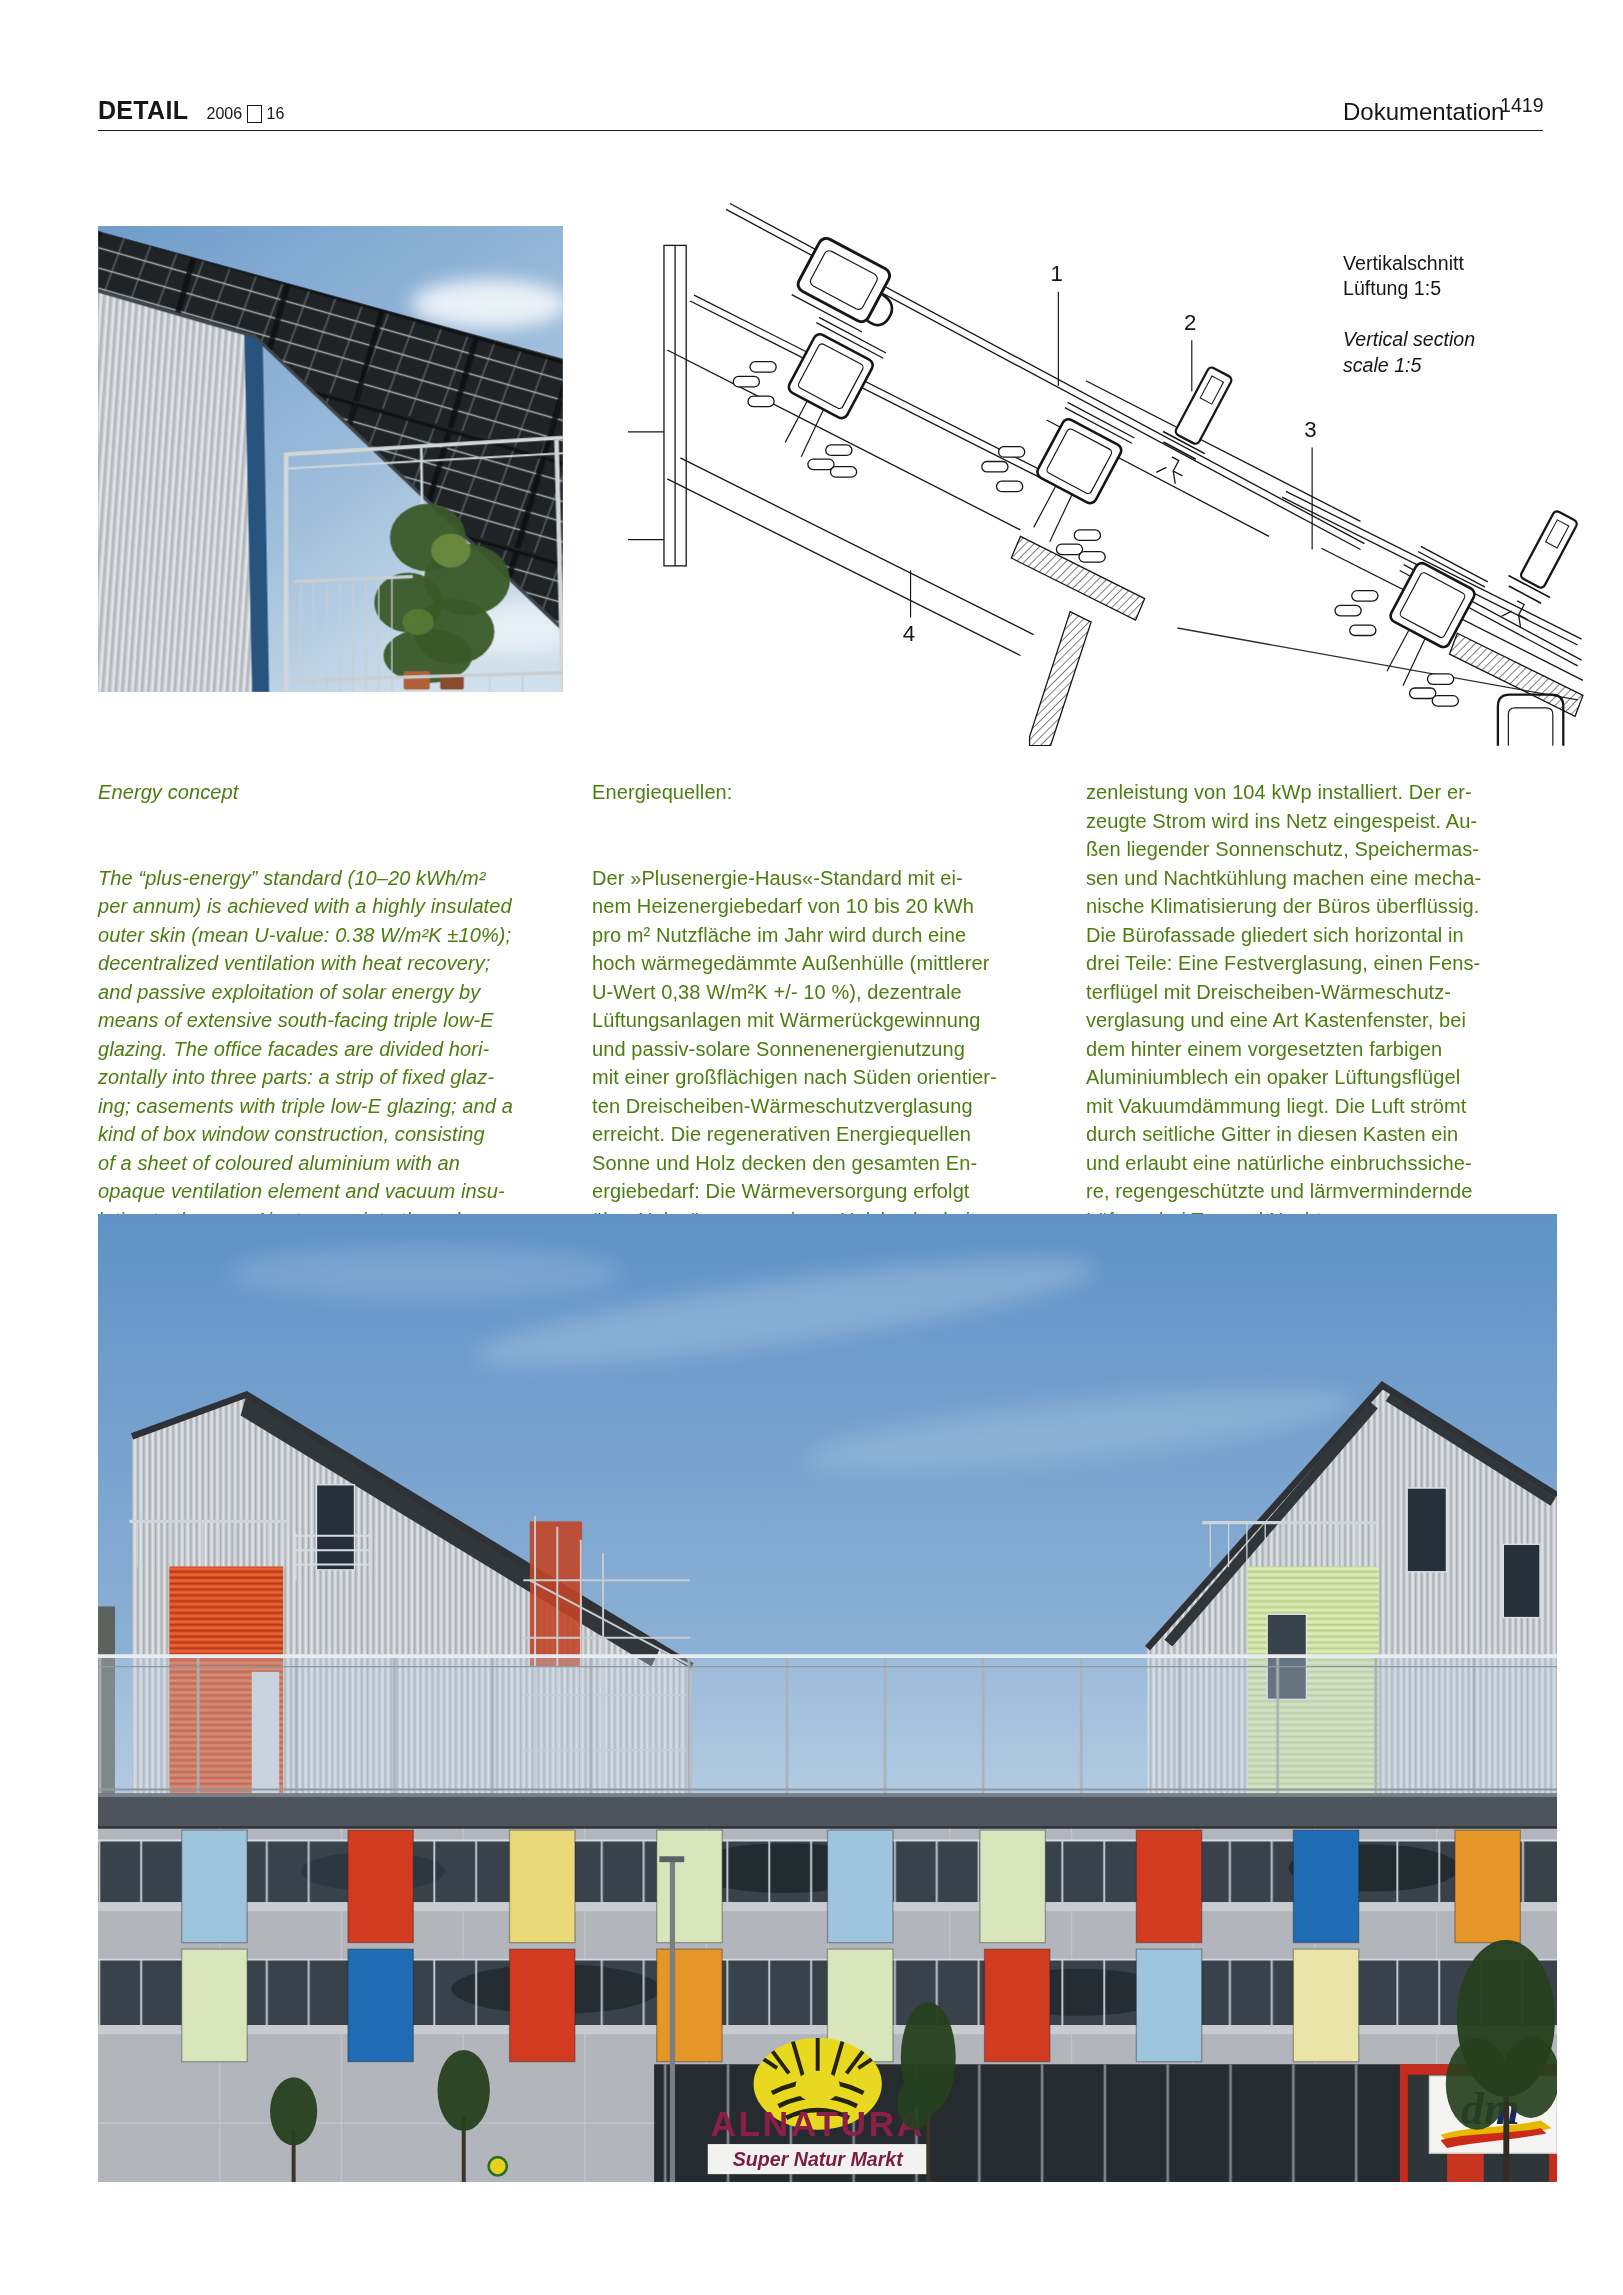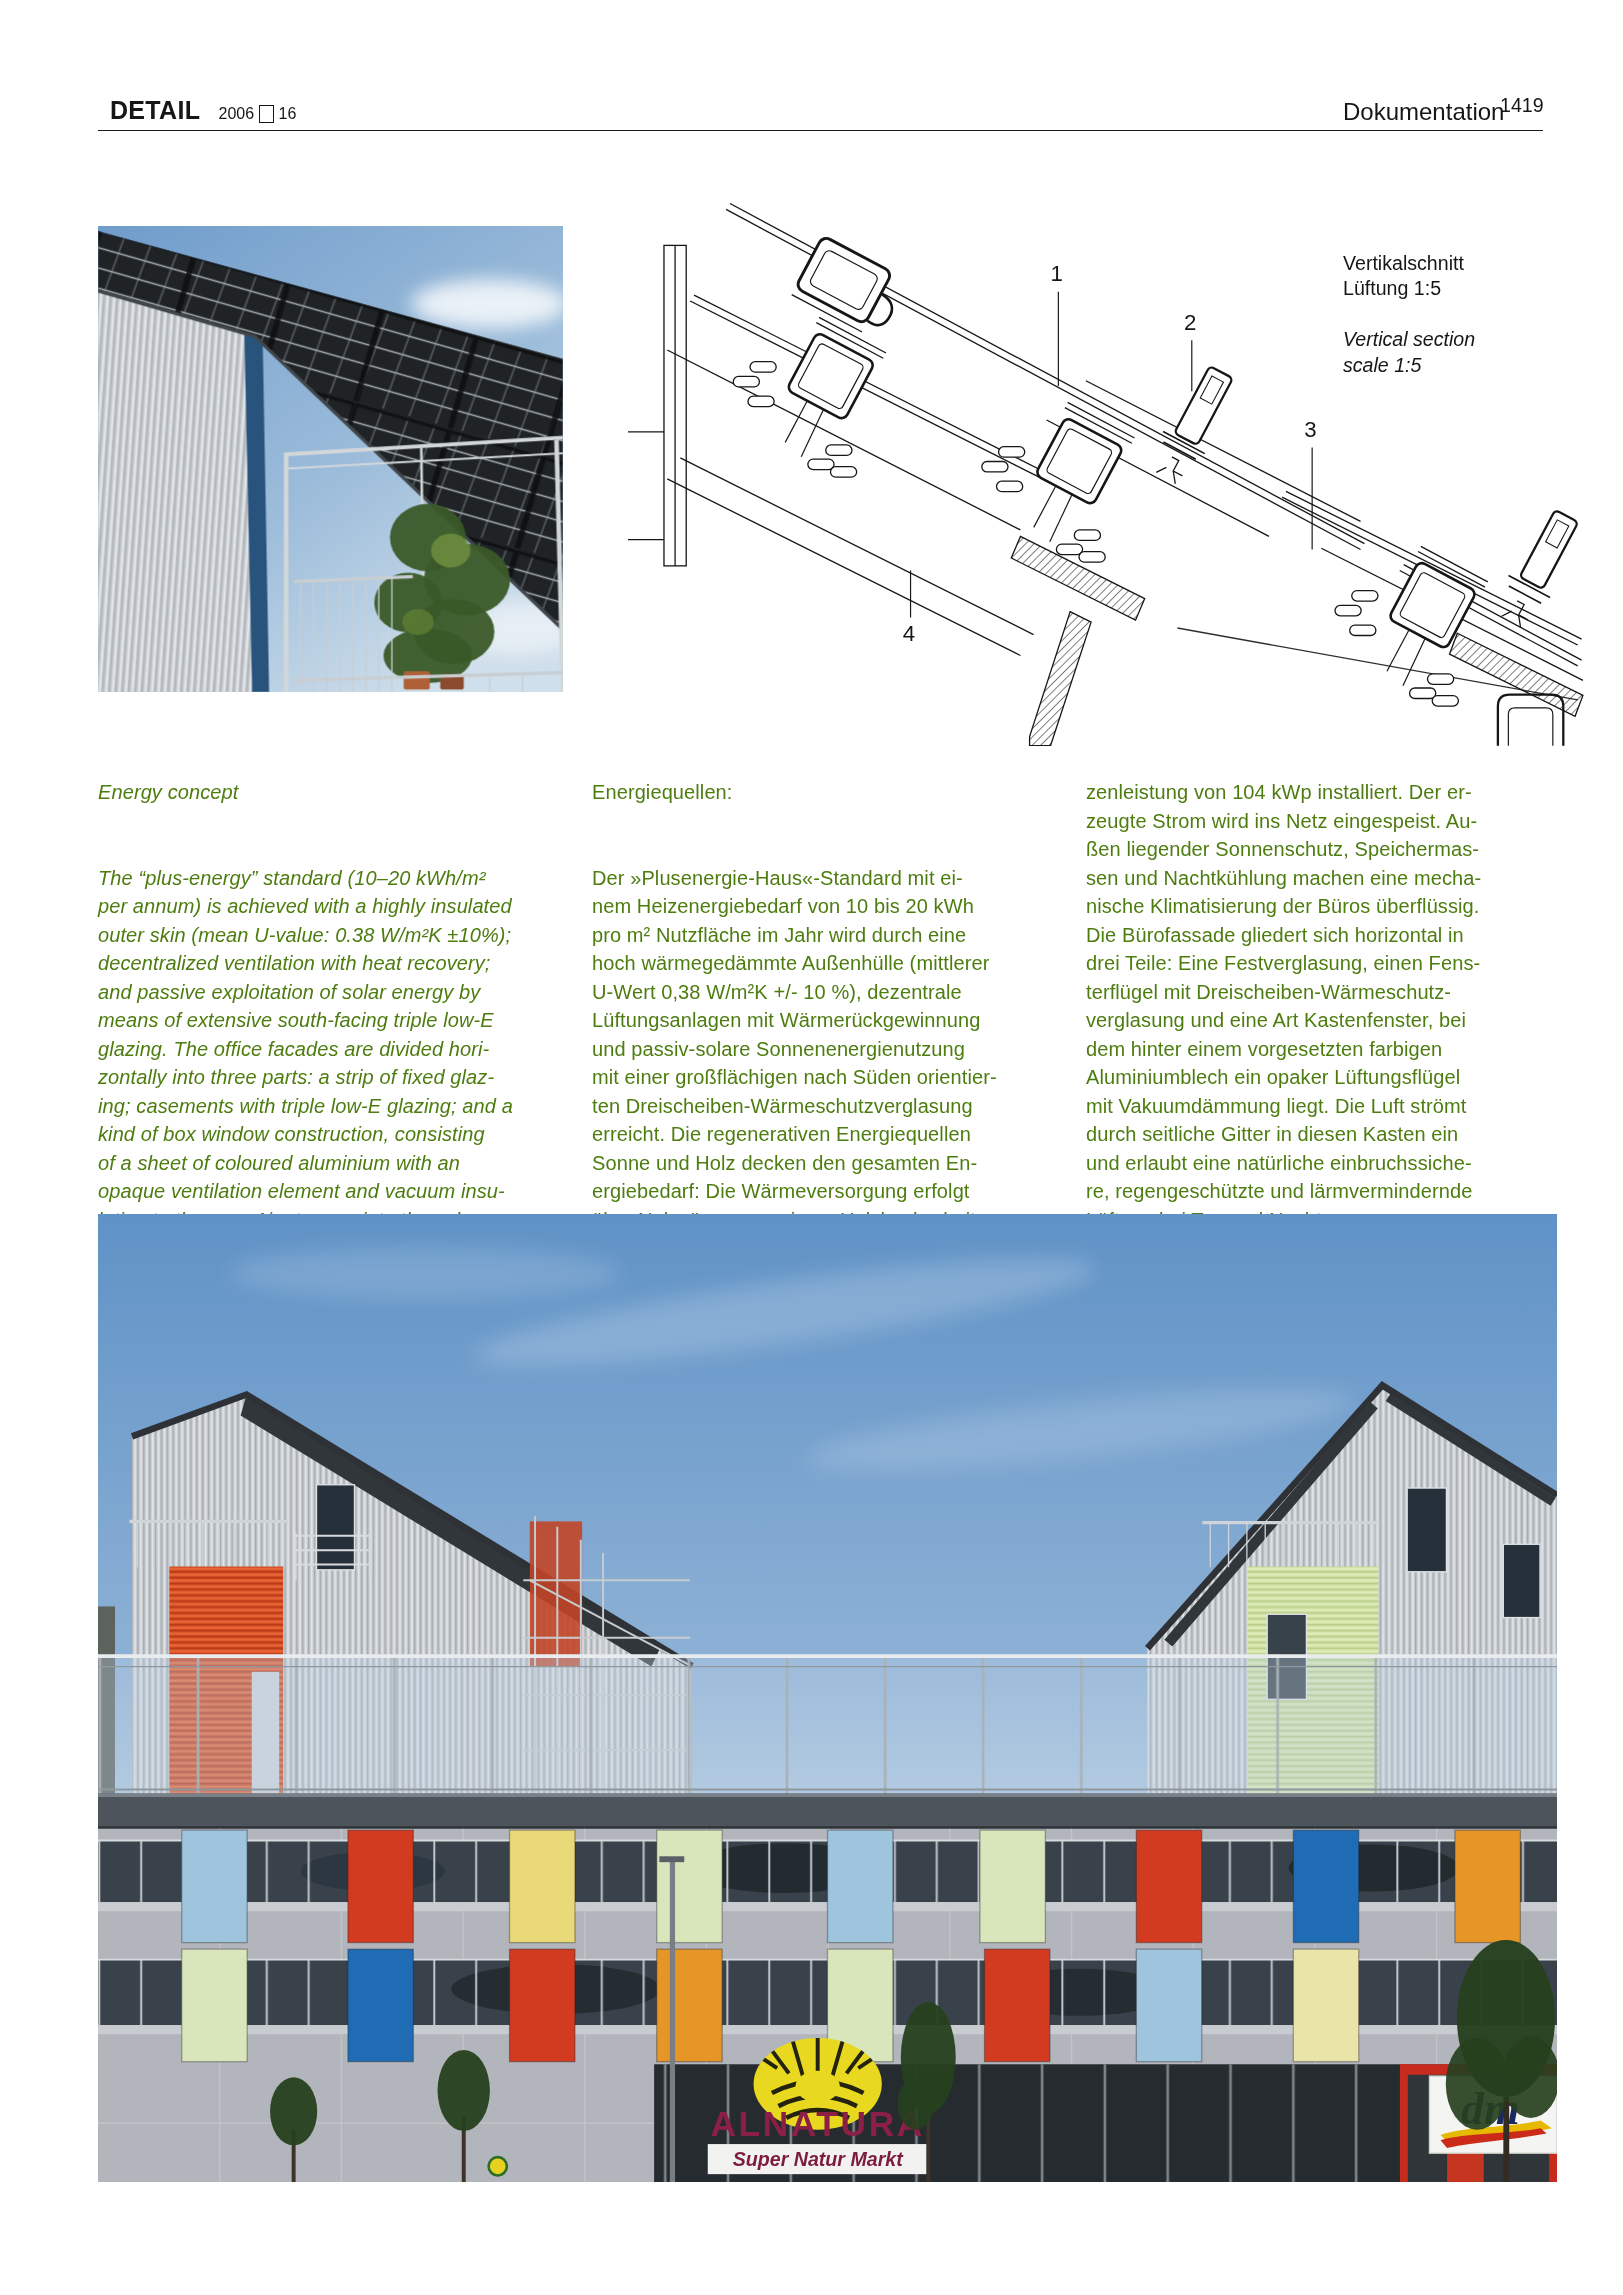--- a/index.html
+++ b/index.html
@@ -1,19 +1,19 @@
 <!DOCTYPE html>
 <html style="font-size:10.5px"><head>
 <meta charset="utf-8">
 <style>
   html,body{margin:0;padding:0;background:#e8e8e8;}
   .page{position:relative;width:1623px;height:2295px;background:#ffffff;
         font-family:"Liberation Sans",sans-serif;color:#161616;overflow:hidden;margin:0 auto;}
   
-  .brand{position:absolute;left:98px;top:96px;display:flex;align-items:baseline;gap:18.3px;margin-left:12px;}
+  .brand{position:absolute;left:98px;top:96px;display:flex;align-items:baseline;gap:18.3px;}
   .logo{font-size:25px;font-weight:900;letter-spacing:0.3px;}
   .issue{font-size:16px;display:flex;align-items:center;gap:5px;}
   .issue-box{width:12.4px;height:16.4px;border:1.6px solid #161616;display:inline-block;}
   .section-label{position:absolute;left:1343px;top:98px;font-size:24px;}
   .page-number{position:absolute;left:1500px;top:94px;font-size:19.6px;}
   .header-rule{position:absolute;left:98px;top:130px;width:1445px;height:1.3px;background:#1a1a1a;}
   
   .photo-top{position:absolute;left:98px;top:226px;width:465px;height:466px;}
   .drawing{position:absolute;left:628px;top:183px;width:968px;height:563px;}
   .drawing-caption{position:absolute;left:1343px;top:225px;font-size:19.6px;line-height:25.5px;white-space:pre-line;}

